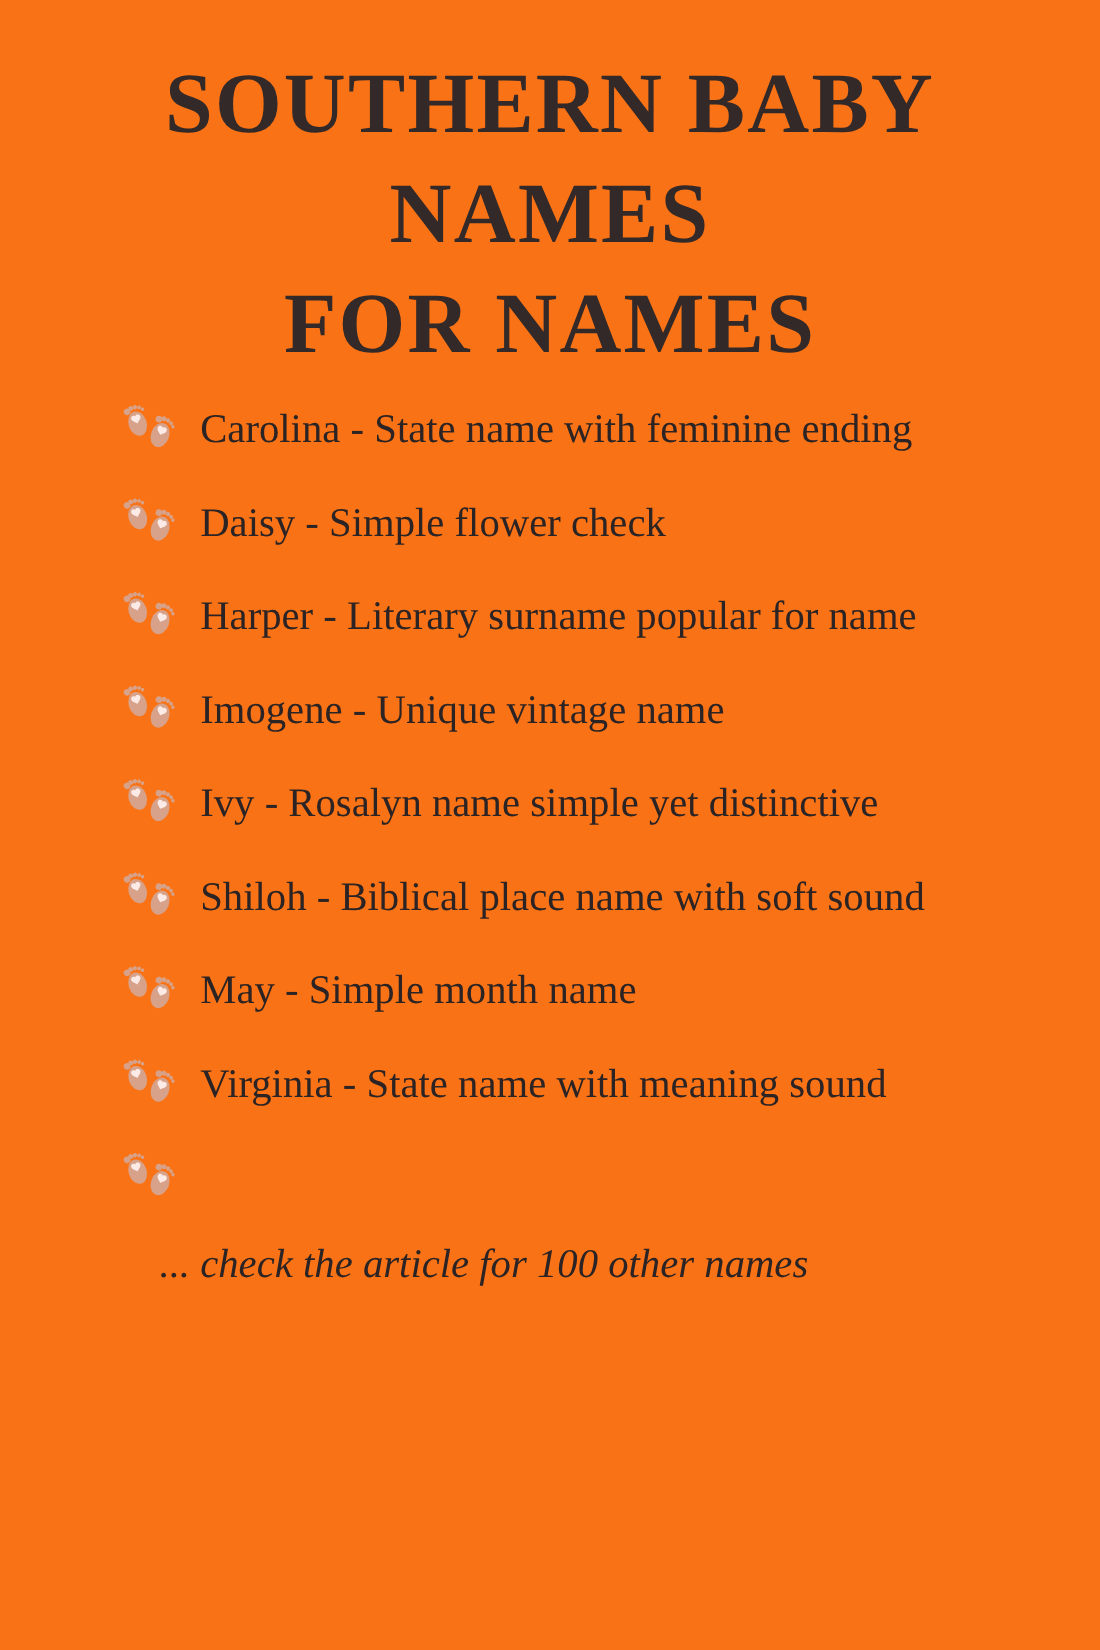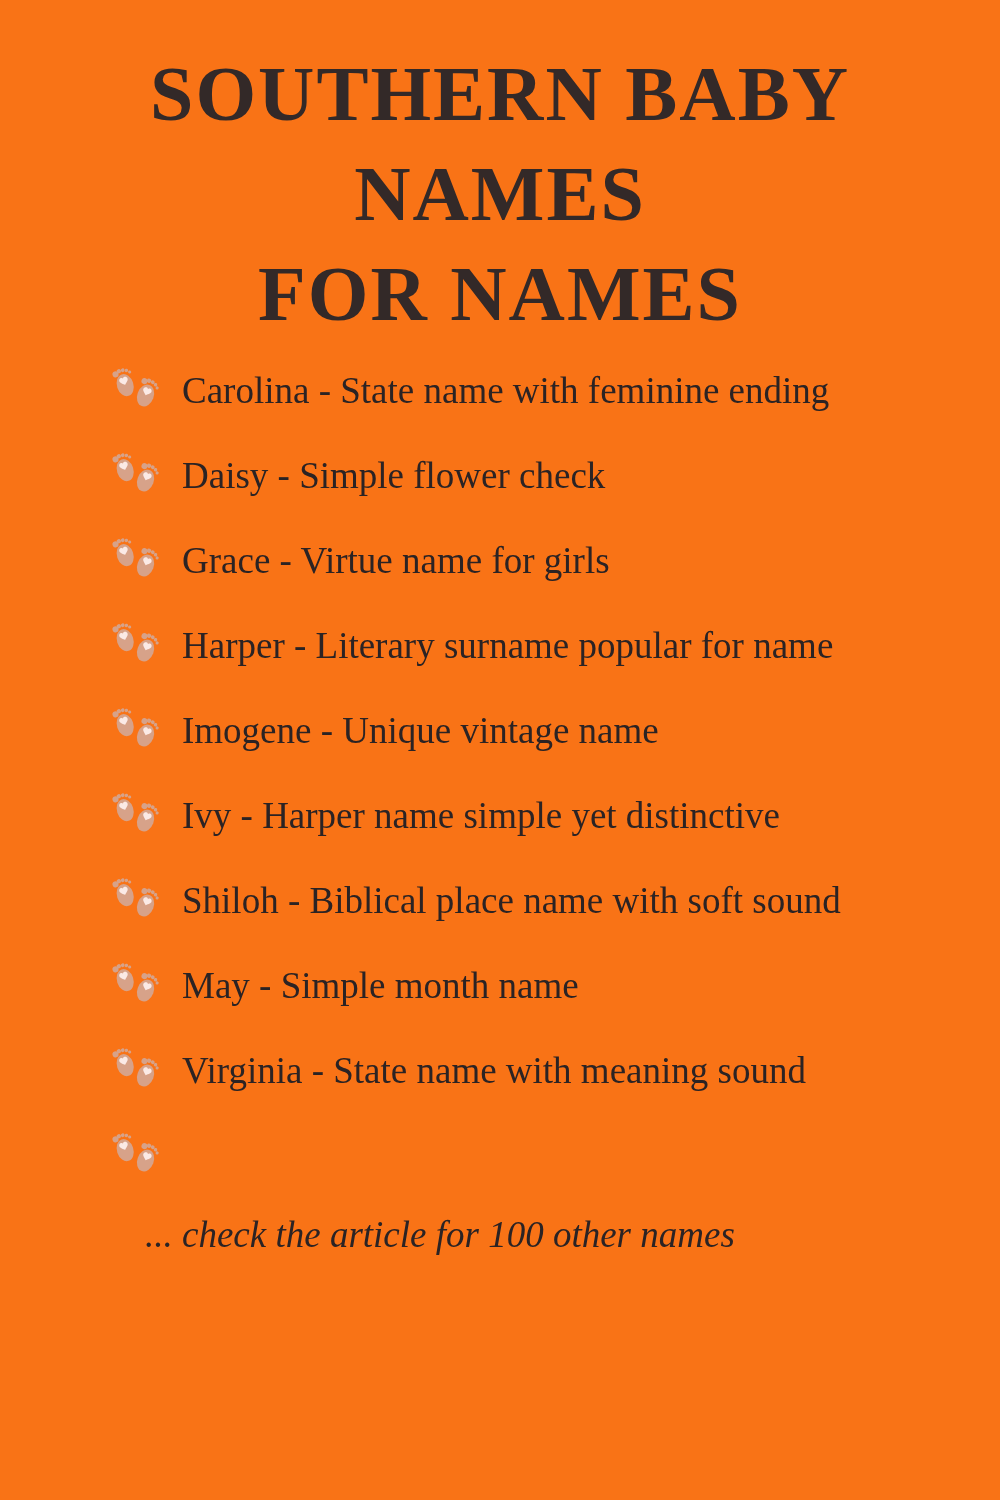--- a/index.html
+++ b/index.html
@@ -103,45 +103,37 @@
           </svg>
         </span>
       <span class="row-text">Daisy - Simple flower check</span>
     </li>
     <li class="row">
       <span class="feet">
           <svg>
             <use href="#feet-icon"></use>
           </svg>
         </span>
-      <span class="row-text">Grace - Virtue name for girls</span>
-    </li>
-    <li class="row">
-      <span class="feet">
-          <svg>
-            <use href="#feet-icon"></use>
-          </svg>
-        </span>
       <span class="row-text">Harper - Literary surname popular for name</span>
     </li>
     <li class="row">
       <span class="feet">
           <svg>
             <use href="#feet-icon"></use>
           </svg>
         </span>
       <span class="row-text">Imogene - Unique vintage name</span>
     </li>
     <li class="row">
       <span class="feet">
           <svg>
             <use href="#feet-icon"></use>
           </svg>
         </span>
-      <span class="row-text">Ivy - Harper name simple yet distinctive</span>
+      <span class="row-text">Ivy - Rosalyn name simple yet distinctive</span>
     </li>
     <li class="row">
       <span class="feet">
           <svg>
             <use href="#feet-icon"></use>
           </svg>
         </span>
       <span class="row-text">Shiloh - Biblical place name with soft sound</span>
     </li>
     <li class="row">

